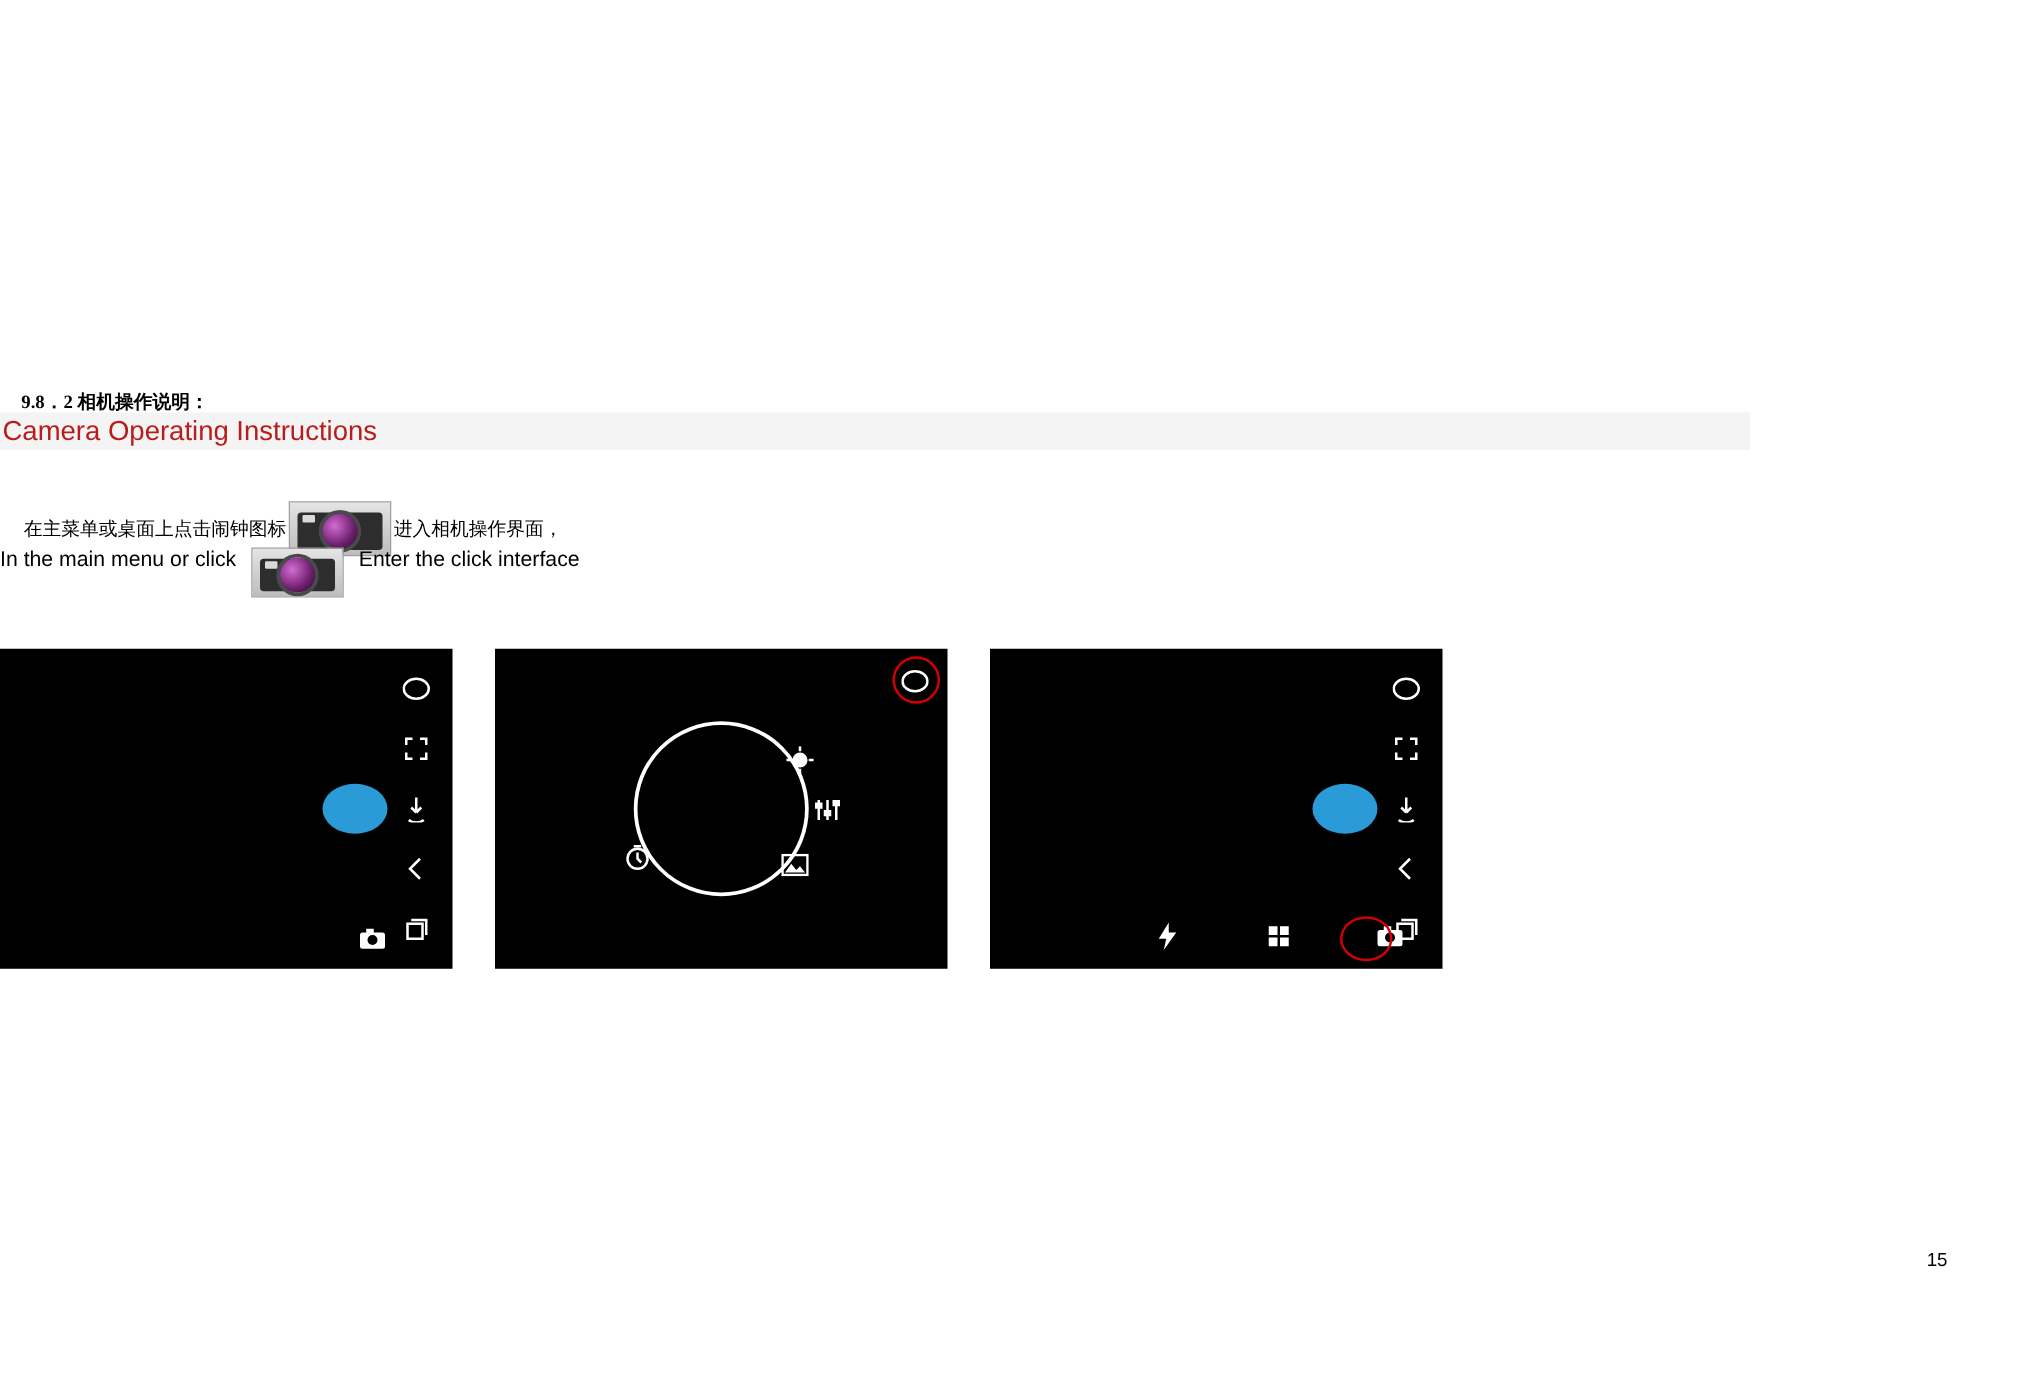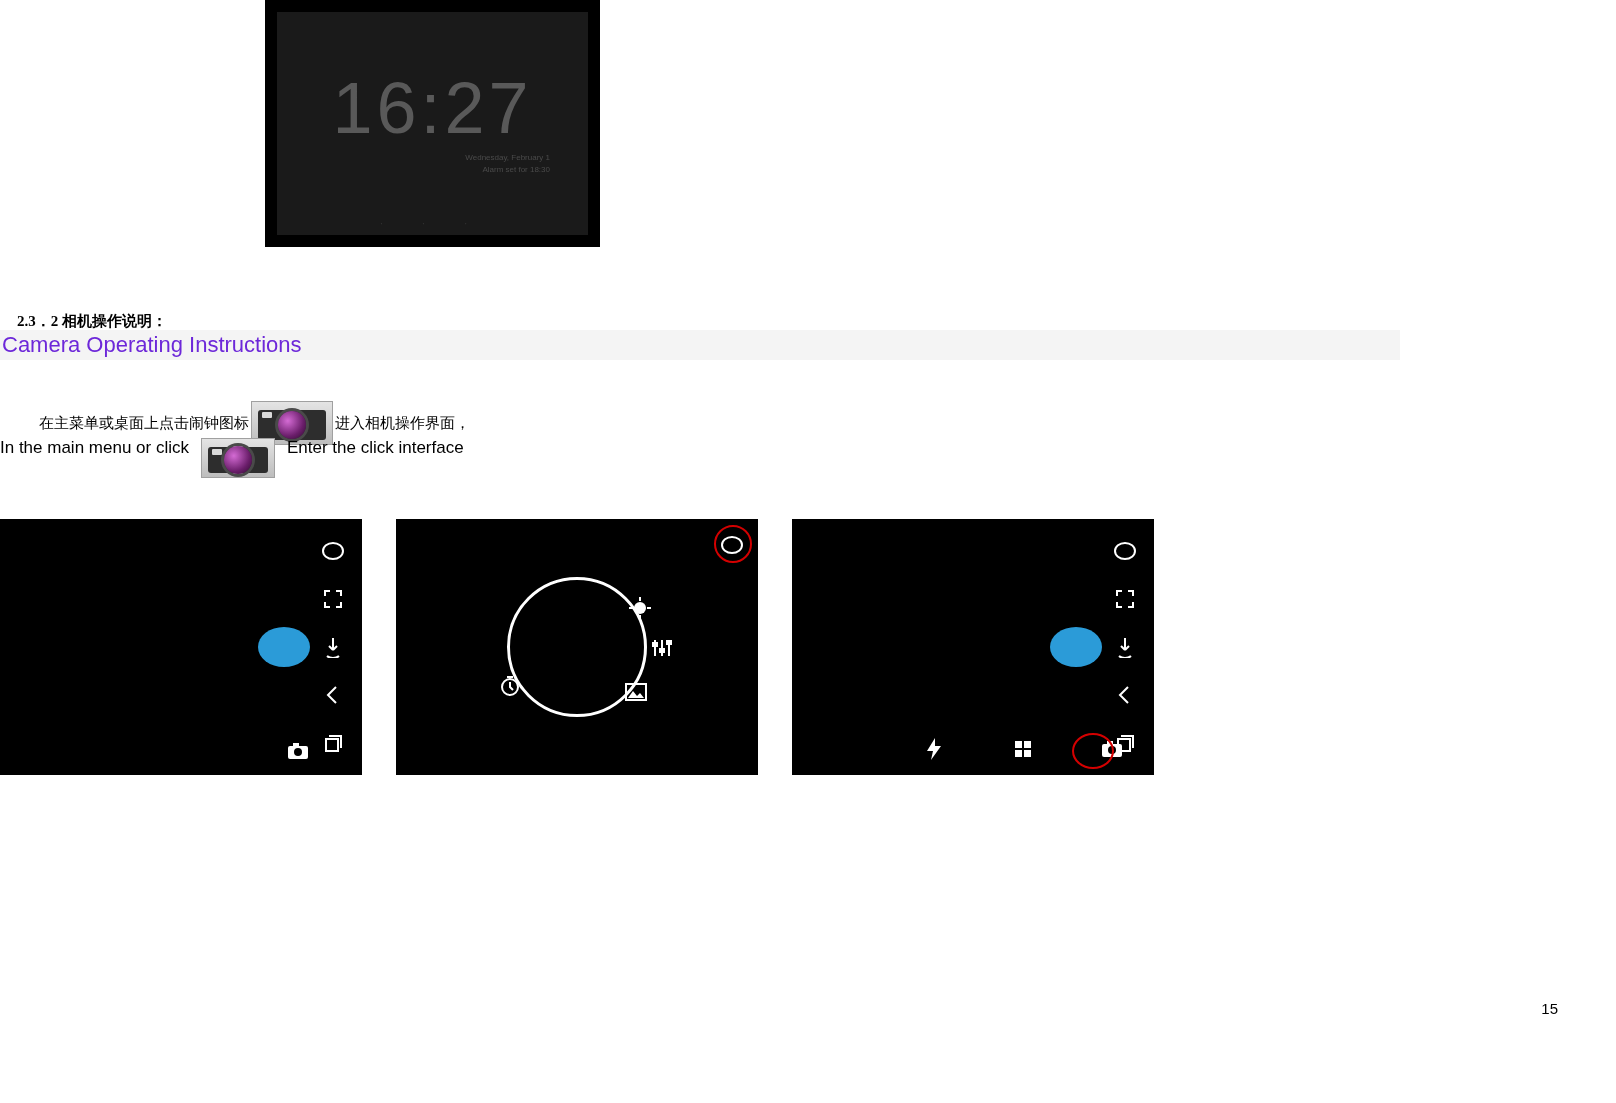--- a/index.html
+++ b/index.html
@@ -74,27 +74,27 @@
   }
   .sec-title-en {
     position: absolute;
     left: 0;
     top: 330px;
     width: 1400px;
     background: #f4f4f4;
     padding: 2px 0 2px 2px;
     box-sizing: border-box;
     font-size: 22px;
-    color: #6d28d9;
+    color: #b91c1c;
   }
 
   
   .line-cn {
     position: absolute;
-    left: 39px;
+    left: 19px;
     top: 401px;
     font-size: 15px;
     font-family: Liberation Mono, monospace;
     display: flex;
     align-items: center;
   }
   .line-en {
     position: absolute;
     left: 0;
     top: 438px;
@@ -225,32 +225,22 @@
     bottom: 86px;
     font-size: 15px;
     text-align: center;
   }
 </style>
 </head>
 <body>
 
 <div class="page">
 
-  <div class="clock-shot">
-    <div class="clock-inner">
-      <div class="clock-time">16:27</div>
-      <div class="clock-sub">
-        <div>Wednesday, February 1</div>
-        <div>Alarm set for 18:30</div>
-      </div>
-      <div class="clock-nav-dots">· · ·</div>
-    </div>
-  </div>
-
-  <div class="sec-num">2.3．2  相机操作说明：</div>
+
+  <div class="sec-num">9.8．2  相机操作说明：</div>
   <div class="sec-title-en">Camera Operating Instructions</div>
 
   <div class="line-cn">
     <span>在主菜单或桌面上点击闹钟图标</span>
     <span class="cam-icon large">
       <span class="body"></span>
         <span class="flash"></span>
         <span class="lens"></span>
     </span>
     <span>进入相机操作界面，</span>

